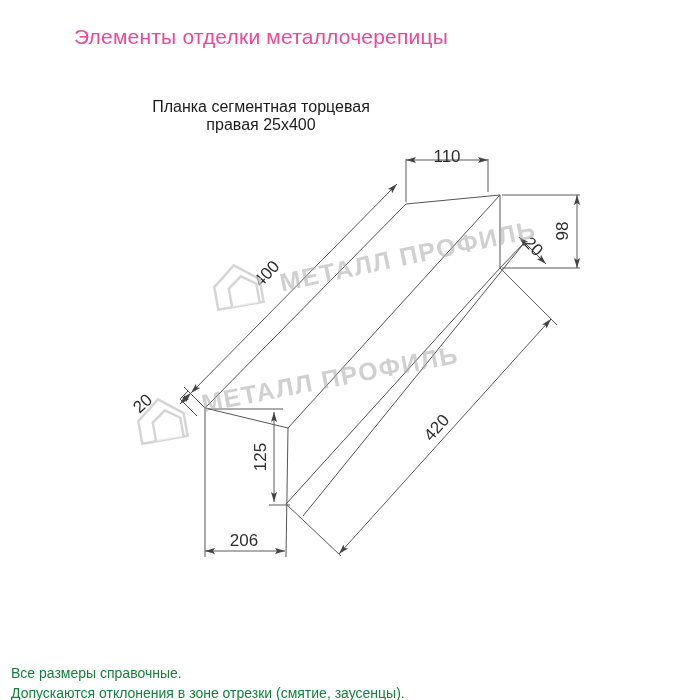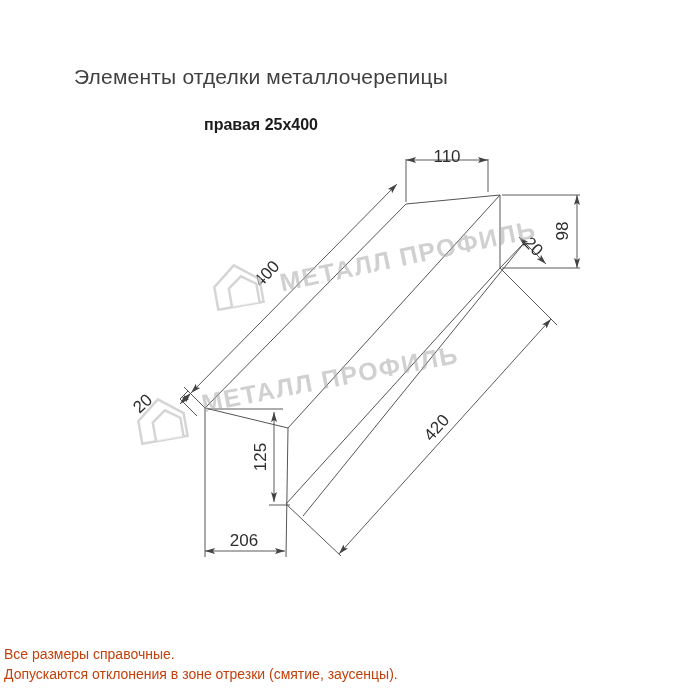--- a/index.html
+++ b/index.html
@@ -1,38 +1,39 @@
 <!DOCTYPE html>
 <html><head>
 <meta charset="utf-8">
 <style>
   html,body{margin:0;padding:0;background:#ffffff;}
   #page{position:relative;width:700px;height:700px;background:#ffffff;overflow:hidden;
         font-family:"Liberation Sans", sans-serif;}
   .hdr-title{position:absolute;left:261px;top:25px;transform:translateX(-50%);
-        font-size:21px;font-weight:400;color:#404040;white-space:nowrap;letter-spacing:.2px;margin-top:40px;}
+        font-size:21px;font-weight:400;color:#ec4899;white-space:nowrap;letter-spacing:.2px;}
   .hdr-sub{position:absolute;left:261px;transform:translateX(-50%);
         font-size:16px;color:#1c1c1c;white-space:nowrap;}
-  .sub1{top:98px;} .sub2{top:116px;font-weight:bold;}
+  .sub1{top:98px;} .sub2{top:116px;}
   svg.draw{position:absolute;left:0;top:0;}
   .obj,.ext,.dim{stroke:#555;stroke-width:1;fill:none;}
   .ext,.dim{stroke:#5a5a5a;}
   .dimlabel{position:absolute;font-size:17px;color:#2e2e2e;white-space:nowrap;}
   .wm-text{position:absolute;font-size:25px;font-weight:700;letter-spacing:1.5px;
         color:rgba(170,170,170,.55);white-space:nowrap;}
   .wm-logo{position:absolute;opacity:.75;}
-  .footer{position:absolute;left:4px;font-size:14px;color:#c2410c;white-space:nowrap;}
+  .footer{position:absolute;left:11px;font-size:14px;color:#15803d;white-space:nowrap;margin-top:19px;}
   .f1{top:646px;} .f2{top:666px;}
 </style>
 </head>
 <body>
 
 <div id="page">
 
   <div class="hdr-title">Элементы отделки металлочерепицы</div>
+  <div class="hdr-sub sub1">Планка сегментная торцевая</div>
   <div class="hdr-sub sub2">правая 25х400</div>
 
   <svg class="draw" width="700" height="700" viewBox="0 0 700 700">
     <defs>
       <marker id="arr" markerWidth="12" markerHeight="8" refX="11" refY="4" orient="auto-start-reverse" markerUnits="userSpaceOnUse">
         <path d="M11,4 L1,1 L3,4 L1,7 Z" fill="#444"></path>
       </marker>
     </defs>
 
     <g>

